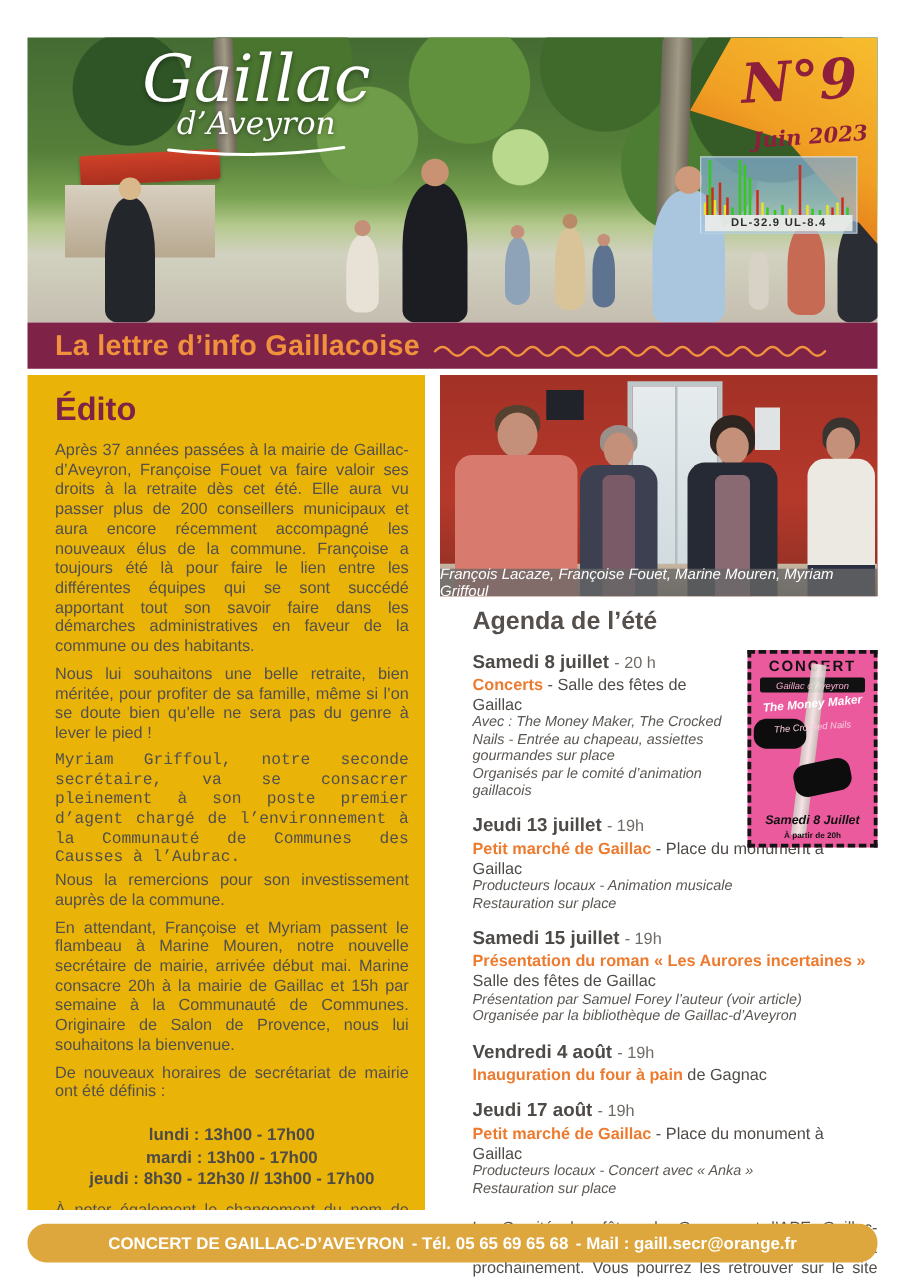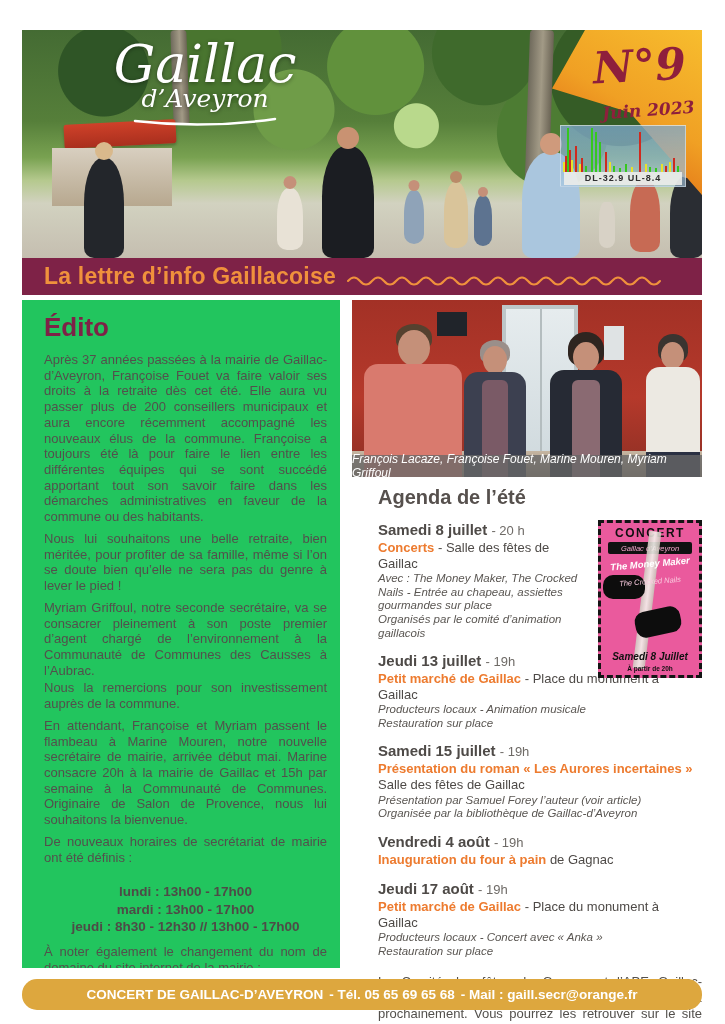--- a/index.html
+++ b/index.html
@@ -49,21 +49,21 @@
   .meter-label{height:13px;margin:0 3px;background:rgba(238,238,235,.88);color:#2e2e2e;
     font-size:9px;font-weight:bold;text-align:center;line-height:13px;letter-spacing:1px;}
 
   
   .banner{position:absolute;left:22px;top:258px;width:680px;height:37px;background:#7e2247;
     display:flex;align-items:center;padding:0;box-sizing:border-box;}
   .banner-title{color:#f0913c;font-weight:bold;font-size:23px;margin-left:22px;letter-spacing:.2px;}
   .squiggle{flex:1;margin:6px 8px 0 10px;}
 
   
-  .edito{position:absolute;left:22px;top:300px;width:318px;height:668px;background:#22c55e;
+  .edito{position:absolute;left:22px;top:300px;width:318px;height:668px;background:#eab308;
     box-sizing:border-box;padding:10px 13px 0 22px;overflow:hidden;}
   .edito h2{margin:2px 0 9px;font-size:26px;color:#7e2247;font-weight:bold;}
   .edito p{margin:0 0 6px;font-size:13px;line-height:1.21;text-align:justify;color:#53504c;}
   .sched-line{text-align:center;font-weight:bold;font-size:13.5px;line-height:1.3;color:#4e4b47;}
   .sched-block{margin:2px 0 8px;}
 
   
   .staff-photo{position:absolute;left:352px;top:300px;width:350px;height:177px;margin:0;overflow:hidden;
     background:linear-gradient(180deg,#a33126 0%,#b5392b 55%,#8c2f24 100%);}
   .door{position:absolute;left:150px;top:5px;width:76px;height:168px;background:linear-gradient(180deg,#e6ecee,#cfd9dd);
@@ -206,21 +206,21 @@
     <span class="banner-title">La lettre d’info Gaillacoise</span>
     <svg class="squiggle" width="320" height="12">
       <path d="M2 7 q6 -7 12 0 t12 0 t12 0 t12 0 t12 0 t12 0 t12 0 t12 0 t12 0 t12 0 t12 0 t12 0 t12 0 t12 0 t12 0 t12 0 t12 0 t12 0 t12 0 t12 0 t12 0 t12 0 t12 0 t12 0 t12 0 t12 0" stroke="#f0913c" stroke-width="2" fill="none" stroke-linecap="round"></path>
     </svg>
   </div>
 
   <aside class="edito">
     <h2>Édito</h2>
     <p>Après 37 années passées à la mairie de Gaillac-d’Aveyron, Françoise Fouet va faire valoir ses droits à la retraite dès cet été. Elle aura vu passer plus de 200 conseillers municipaux et aura encore récemment accompagné les nouveaux élus de la commune. Françoise a toujours été là pour faire le lien entre les différentes équipes qui se sont succédé apportant tout son savoir faire dans les démarches administratives en faveur de la commune ou des habitants.</p>
     <p>Nous lui souhaitons une belle retraite, bien méritée, pour profiter de sa famille, même si l’on se doute bien qu’elle ne sera pas du genre à lever le pied !</p>
-    <p style="margin-bottom:2px;">Myriam Griffoul, notre seconde secrétaire, va se consacrer pleinement à son poste premier d’agent chargé de l’environnement à la Communauté de Communes des Causses à l’Aubrac.</p>
+    <p style="margin-bottom:2px;font-family:Liberation Mono, monospace;">Myriam Griffoul, notre seconde secrétaire, va se consacrer pleinement à son poste premier d’agent chargé de l’environnement à la Communauté de Communes des Causses à l’Aubrac.</p>
     <p>Nous la remercions pour son investissement auprès de la commune.</p>
     <p>En attendant, Françoise et Myriam passent le flambeau à Marine Mouren, notre nouvelle secrétaire de mairie, arrivée début mai. Marine consacre 20h à la mairie de Gaillac et 15h par semaine à la Communauté de Communes. Originaire de Salon de Provence, nous lui souhaitons la bienvenue.</p>
     <p style="margin-bottom:18px;">De nouveaux horaires de secrétariat de mairie ont été définis :</p>
     <div class="sched-block">
       <div class="sched-line">lundi : 13h00 - 17h00</div>
       <div class="sched-line">mardi : 13h00 - 17h00</div>
       <div class="sched-line">jeudi : 8h30 - 12h30 // 13h00 - 17h00</div>
     </div>
     <p style="margin-bottom:2px;">À noter également le changement du nom de domaine du site internet de la mairie :</p>
 

